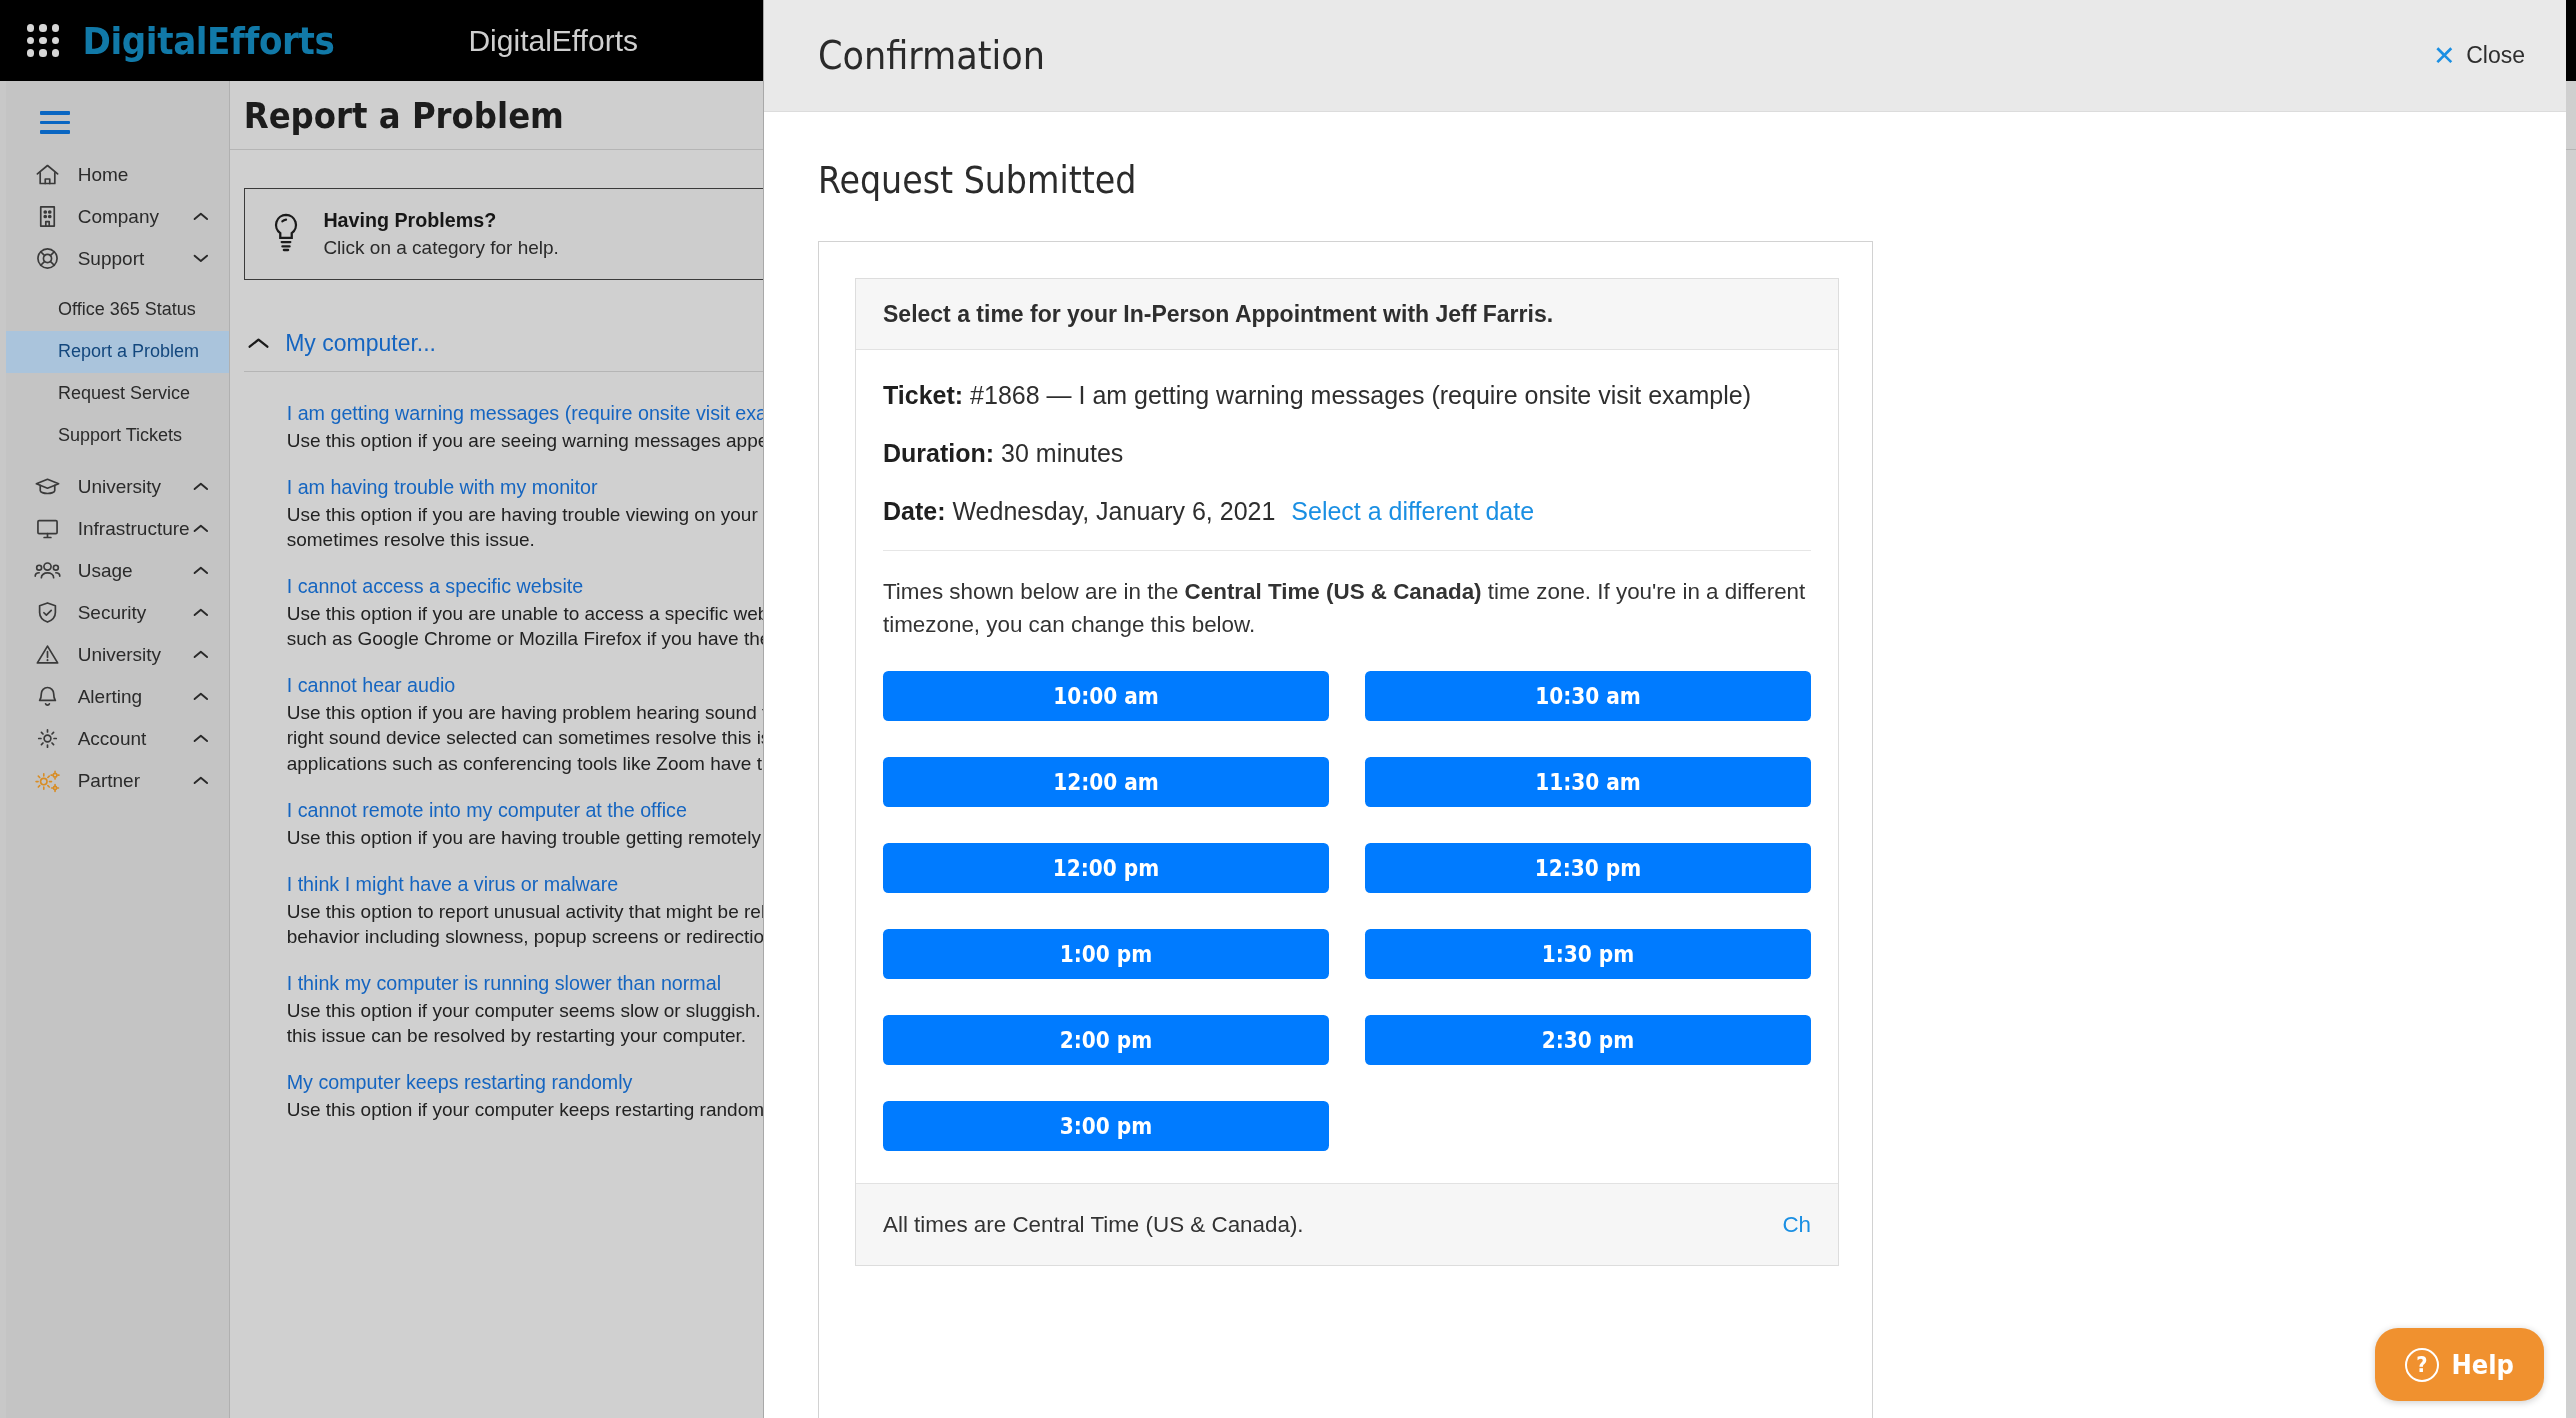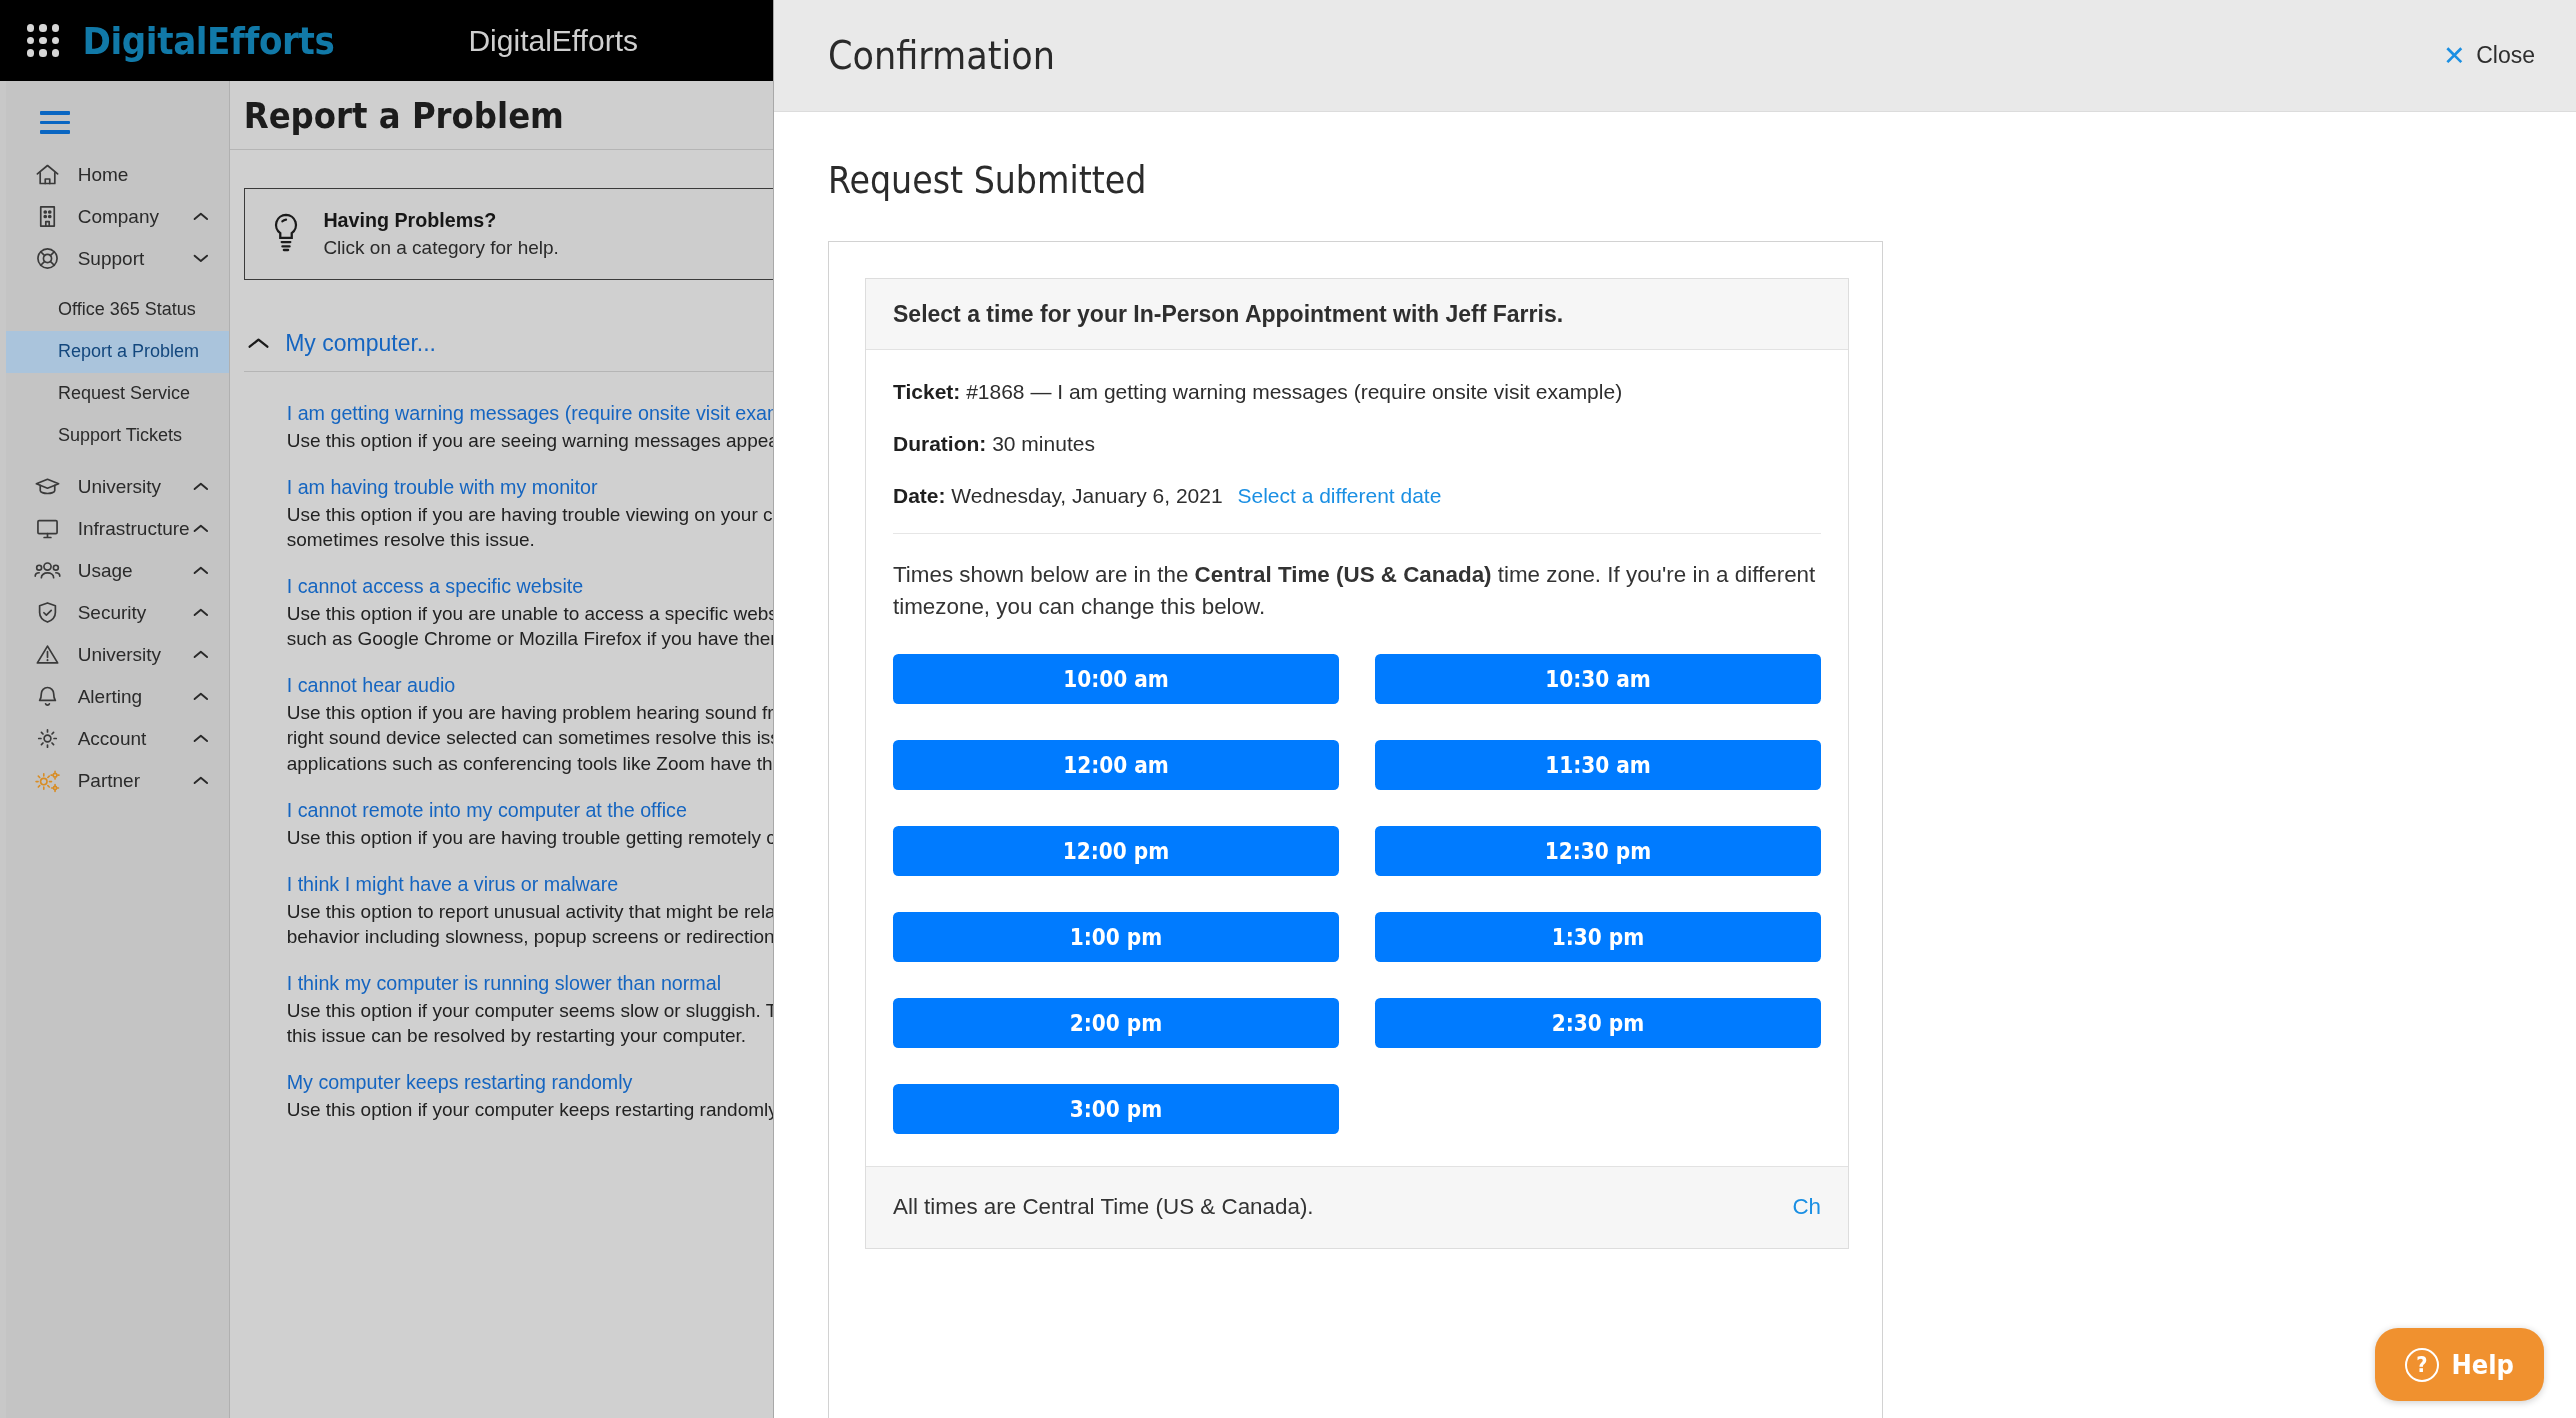--- a/index.html
+++ b/index.html
@@ -136,21 +136,21 @@
   .problem-list { margin-top: 30px; padding-left: 43px; width: 1055px; }
   .problem { margin-bottom: 23px; }
   .problem-link {
     font-size: 19.7px; color: #1565c0; display: block; margin-bottom: 2.7px;
     cursor: pointer; white-space: nowrap;
   }
   .problem-desc { font-size: 19px; color: #222; line-height: 1.33; }
 
   
   .panel {
-    position: absolute; top: 0; right: 0;
+    position: absolute; top: 0; right: 10px;
     width: 1803px; height: 1419px;
     background: #ffffff;
     border-left: 0.9px solid #a8a8a8;
     z-index: 20;
     overflow: hidden;
   }
   .panel-head {
     height: 112px;
     background: #e9e9e9;
     display: flex; align-items: center; justify-content: space-between;
@@ -184,21 +184,21 @@
     background: #ffffff;
     width: 984px;
   }
   .appt-card-head {
     background: #f6f6f6;
     border-bottom: 0.9px solid #e2e2e2;
     padding: 21.5px 27px;
     font-size: 23px; font-weight: bold; color: #2e2e2e;
   }
   .appt-card-body { padding: 27px 27px 0 27px; }
-  .meta { font-size: 21px; color: #2e2e2e; line-height: 1.45; margin-bottom: 21.5px; }
+  .meta { font-size: 25px; color: #2e2e2e; line-height: 1.45; margin-bottom: 21.5px; }
   .meta b { font-weight: bold; color: #1f1f1f; }
   .meta .lnk { color: #1a8fe3; cursor: pointer; margin-left: 9px; }
   .meta-sep { border: none; border-top: 0.9px solid #e6e6e6; margin: 5.4px 0 25px 0; }
   .tz-note { font-size: 22.4px; color: #333; line-height: 1.45; margin-bottom: 30px; }
   .tz-note b { font-weight: bold; }
 
   .slots {
     display: grid;
     grid-template-columns: 1fr 1fr;
     column-gap: 23px;

